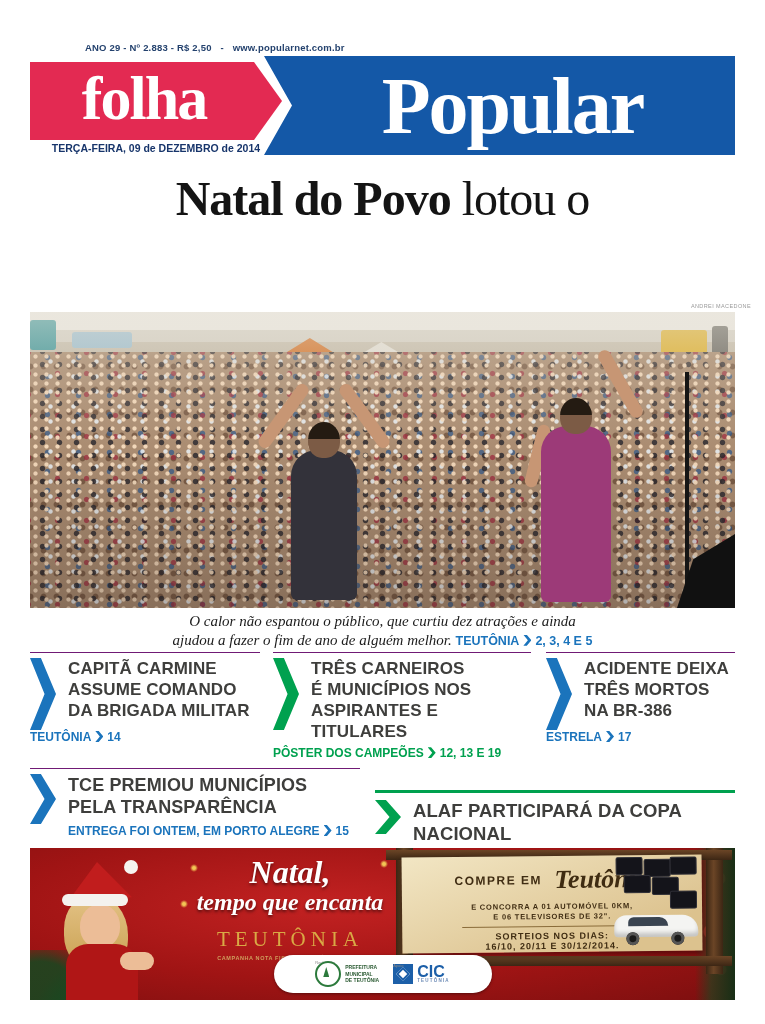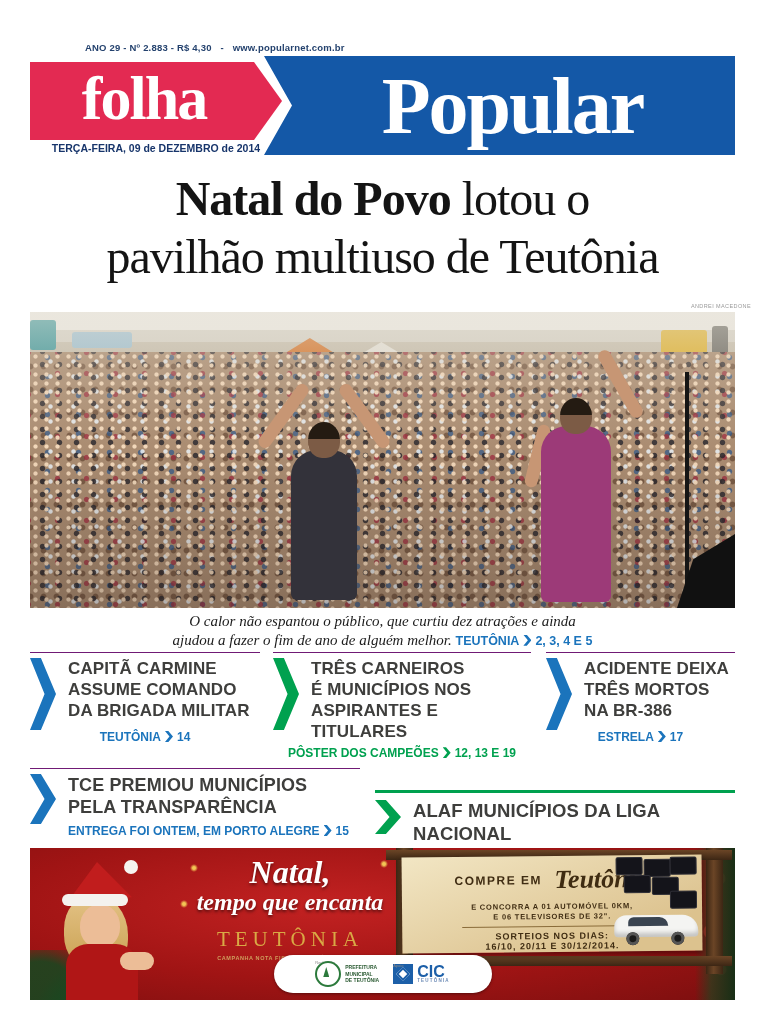--- a/index.html
+++ b/index.html
@@ -58,21 +58,21 @@
                        font-size:12.5px;color:#1b74bc;}
   
   .tcol{position:absolute;border-top:1px solid #701a75;padding-top:5px;}
   .chev{float:left;width:26px;height:72px;
         clip-path:polygon(0 0,42% 0,100% 50%,42% 100%,0 100%,56% 50%);}
   .chev.small{height:50px;}
   .blue-bg{background:#1b74bc;}
   .green-bg{background:#00a14f;}
   .ttl{margin-left:38px;font-size:17px;line-height:1.24;color:#3e3e3c;letter-spacing:.1px;font-weight:bold;}
   .ref{font-weight:bold;font-size:12px;margin-top:4px;clear:both;}
-  .ref.right{text-align:center;}
+  .ref.right{text-align:left;}
   .ref.blue{color:#1b74bc;}
   .ref.green{color:#00a14f;}
   .ref.indent{margin-left:38px;}
   .mchev{display:inline-block;width:8px;height:11px;margin:0 4px;vertical-align:-1px;
          clip-path:polygon(0 0,42% 0,100% 50%,42% 100%,0 100%,56% 50%);}
   
   .ad{position:absolute;left:30px;top:848px;width:705px;height:152px;overflow:hidden;
       background:radial-gradient(ellipse at 42% 38%,#c32222 0%,#a01414 55%,#7c0f0f 100%);}
   .ad-pine{position:absolute;left:-14px;bottom:-20px;width:120px;height:70px;
       background:radial-gradient(circle at 20% 80%,rgba(26,70,32,.9) 0 40%,rgba(0,0,0,0) 60%),
@@ -132,36 +132,35 @@
                    box-shadow:inset 0 0 0 2px #1c5fa8;}
   .cic-text{font-size:16px;font-weight:bold;color:#1c5fa8;line-height:.9;text-align:left;}
   .cic-sub{font-size:4.5px;letter-spacing:1.2px;color:#6a89b5;font-weight:bold;}
 </style>
 </head>
 <body>
 
 <div class="page">
 
   <div class="topbar">
-    <span>ANO 29 - Nº 2.883 - R$ 4,30</span>
+    <span>ANO 29 - Nº 2.883 - R$ 2,50</span>
     <span>-</span>
     <span>www.popularnet.com.br</span>
   </div>
 
   <div class="mast-blue">
     <div class="word">Popular</div>
   </div>
   <div class="mast-red">
     <div class="word">folha</div>
   </div>
   <div class="dateline">TERÇA-FEIRA, 09 de DEZEMBRO de 2014</div>
 
   <div class="headline">
     <div><b>Natal do Povo</b><span> lotou o</span></div>
-    <div>pavilhão multiuso de Teutônia</div>
   </div>
 
   <div class="credit">ANDREI MACEDONE</div>
   <div class="photo">
     <div class="ph-stage">
       <div class="blob" style="left:36%;top:26px;width:52px;height:16px;background:#d8762c;clip-path:polygon(0 100%,50% 0,100% 100%);"></div>
       <div class="blob" style="left:47%;top:30px;width:40px;height:12px;background:#e8e6de;clip-path:polygon(0 100%,50% 0,100% 100%);"></div>
       <div class="blob" style="left:6%;top:20px;width:60px;height:16px;background:#9ec4d8;"></div>
       <div class="blob" style="left:0;top:8px;width:26px;height:30px;background:#3a9aa0;"></div>
       <div class="blob" style="right:4%;top:18px;width:46px;height:24px;background:#e3b52e;"></div>
@@ -239,21 +238,21 @@
       <div>PELA TRANSPARÊNCIA</div>
     </div>
     <div class="ref blue indent" style="margin-top:2px;">
       <span>ENTREGA FOI ONTEM, EM PORTO ALEGRE</span><span class="mchev blue-bg"></span><span>15</span>
     </div>
   </div>
 
   <div class="tcol" style="left:375px;top:790px;width:360px;border-top:3px solid #00a14f;padding-top:7px;">
     <div class="chev small green-bg" style="height:34px;"></div>
     <div class="ttl" style="font-size:18.5px;">
-      <div>ALAF MUNICÍPIOS DA LIGA NACIONAL</div>
+      <div>ALAF PARTICIPARÁ DA COPA NACIONAL</div>
     </div>
     <div class="ref green right">
       <span>FUTSAL</span><span class="mchev green-bg"></span><span>24</span>
     </div>
   </div>
 
   <div class="ad">
     <div class="ad-pine"></div>
     <div class="ad-decor-right"></div>
 

